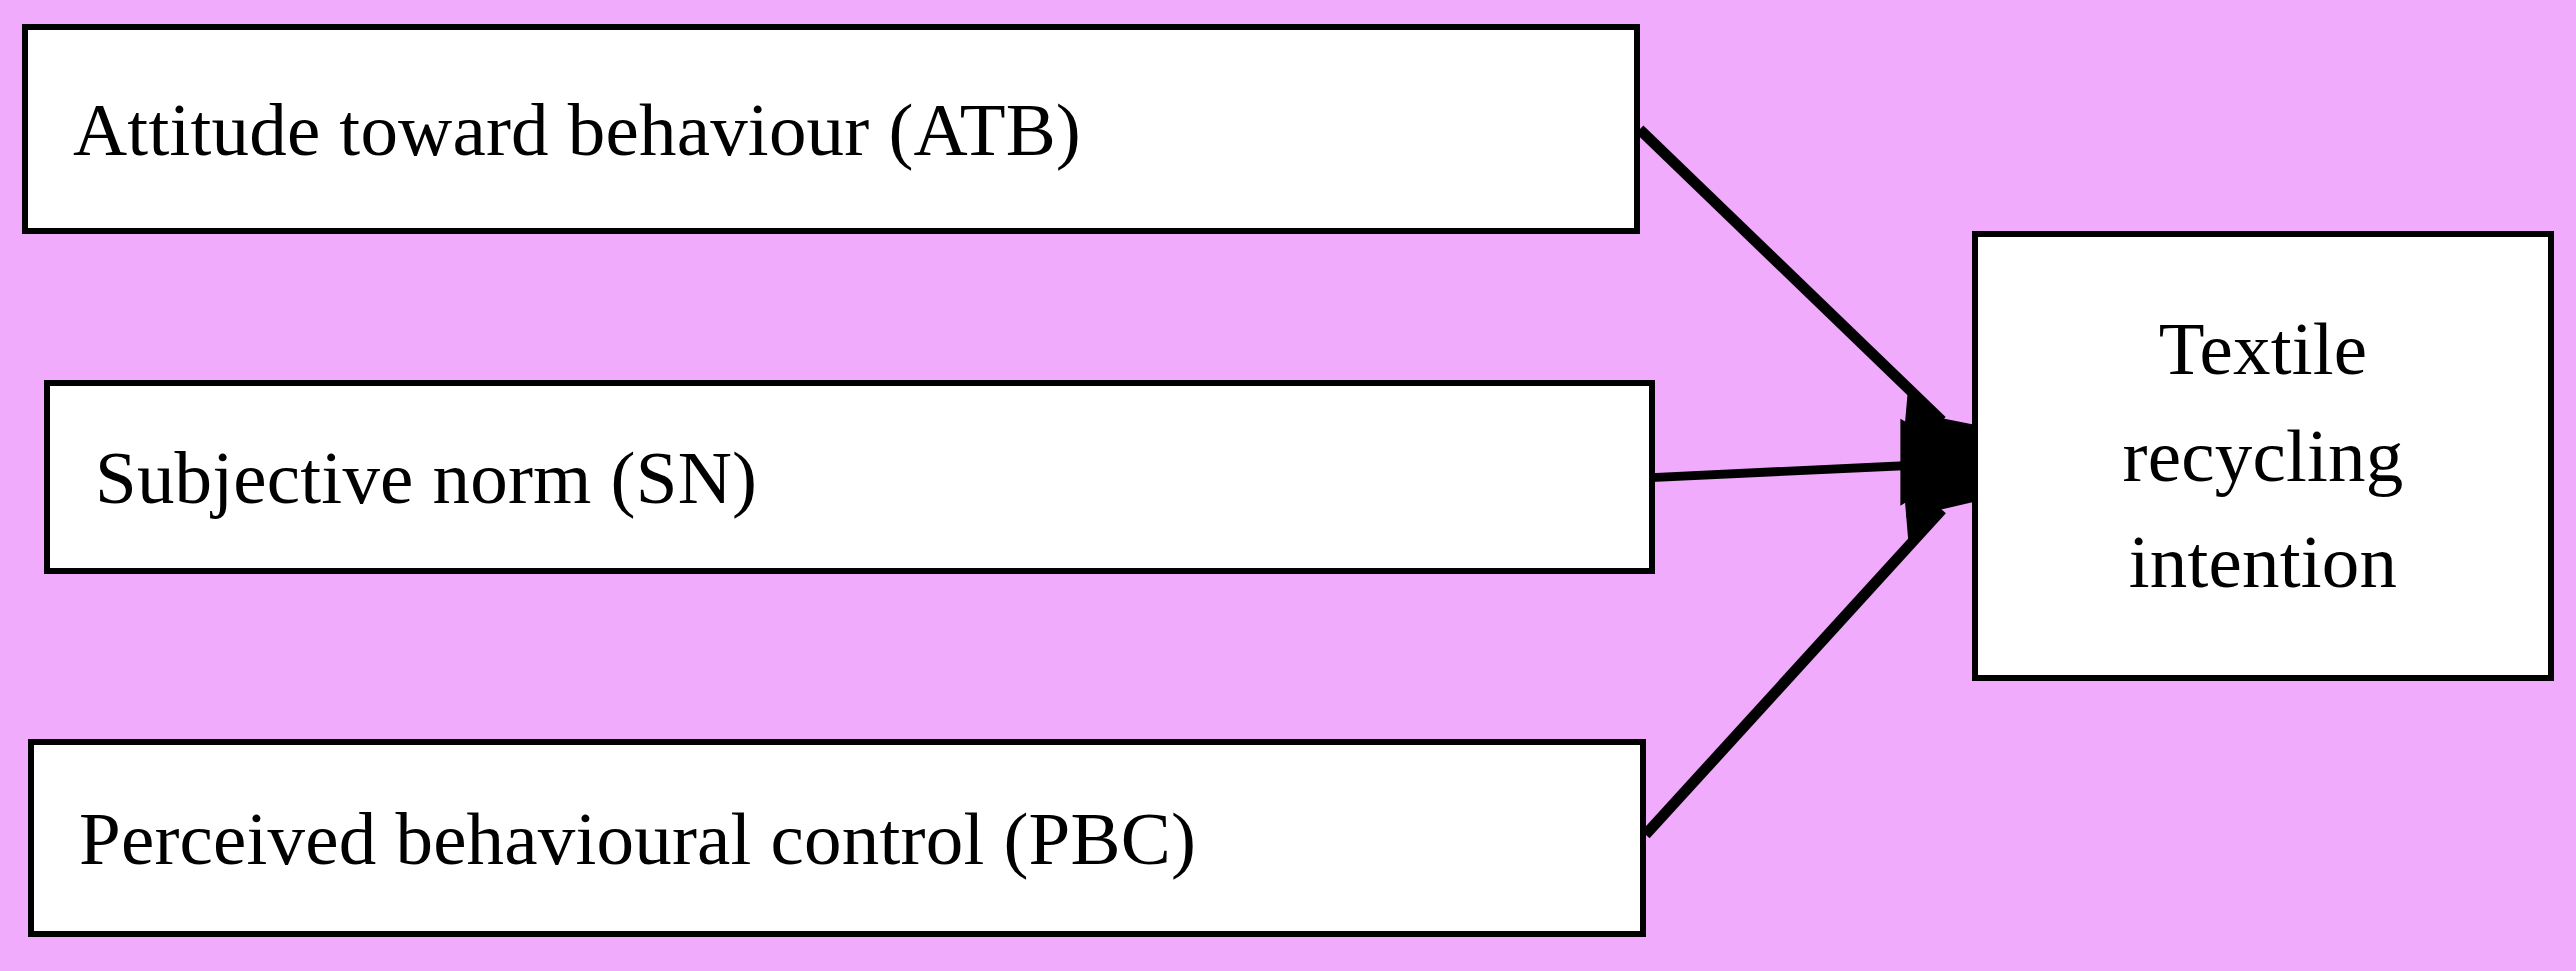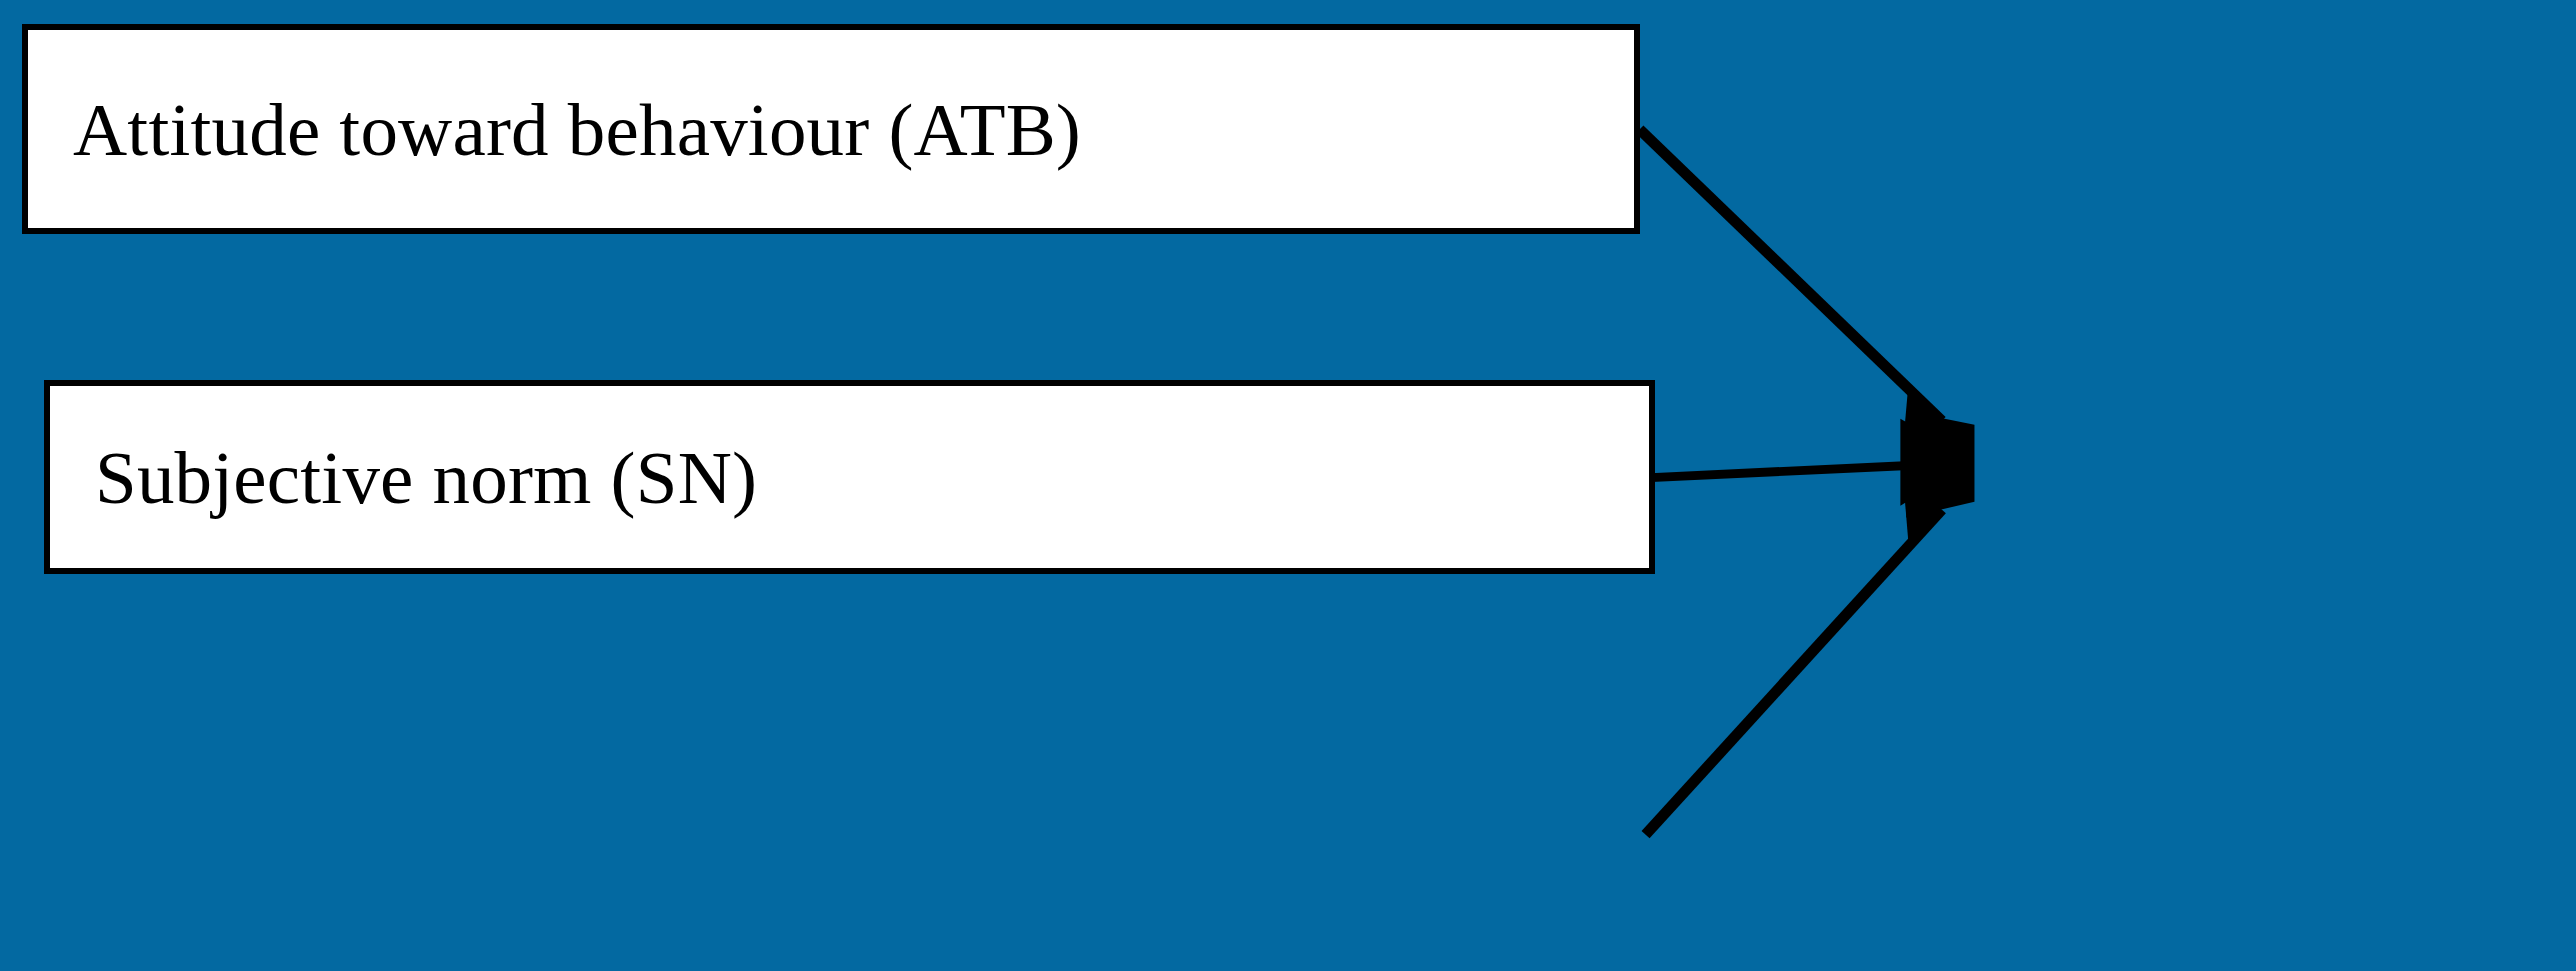--- a/index.html
+++ b/index.html
@@ -4,21 +4,21 @@
 <style>
   html, body {
     margin: 0;
     padding: 0;
     background: #ffffff;
   }
   #canvas {
     position: relative;
     width: 2576px;
     height: 972px;
-    background: #0369a1;
+    background: #f0abfc;
     overflow: hidden;
     font-family: "Liberation Serif", "DejaVu Serif", serif;
   }
   .node-box {
     position: absolute;
     box-sizing: border-box;
     background: #ffffff;
     border: 6px solid #000000;
     display: flex;
     align-items: center;
@@ -82,16 +82,24 @@
   </svg>
 
   <div class="node-box left" style="left:22px; top:24px; width:1618px; height:210px;">
     <span class="node-label">Attitude toward behaviour (ATB)</span>
   </div>
 
   <div class="node-box left" style="left:44px; top:380px; width:1611px; height:194px;">
     <span class="node-label">Subjective norm (SN)</span>
   </div>
 
+  <div class="node-box left" style="left:28px; top:739px; width:1618px; height:198px;">
+    <span class="node-label">Perceived behavioural control (PBC)</span>
+  </div>
 
+  <div class="node-box right" style="left:1972px; top:231px; width:582px; height:450px;">
+    <span class="node-label">Textile
+recycling
+intention</span>
+  </div>
 
 </div>
 
 
 </body></html>

